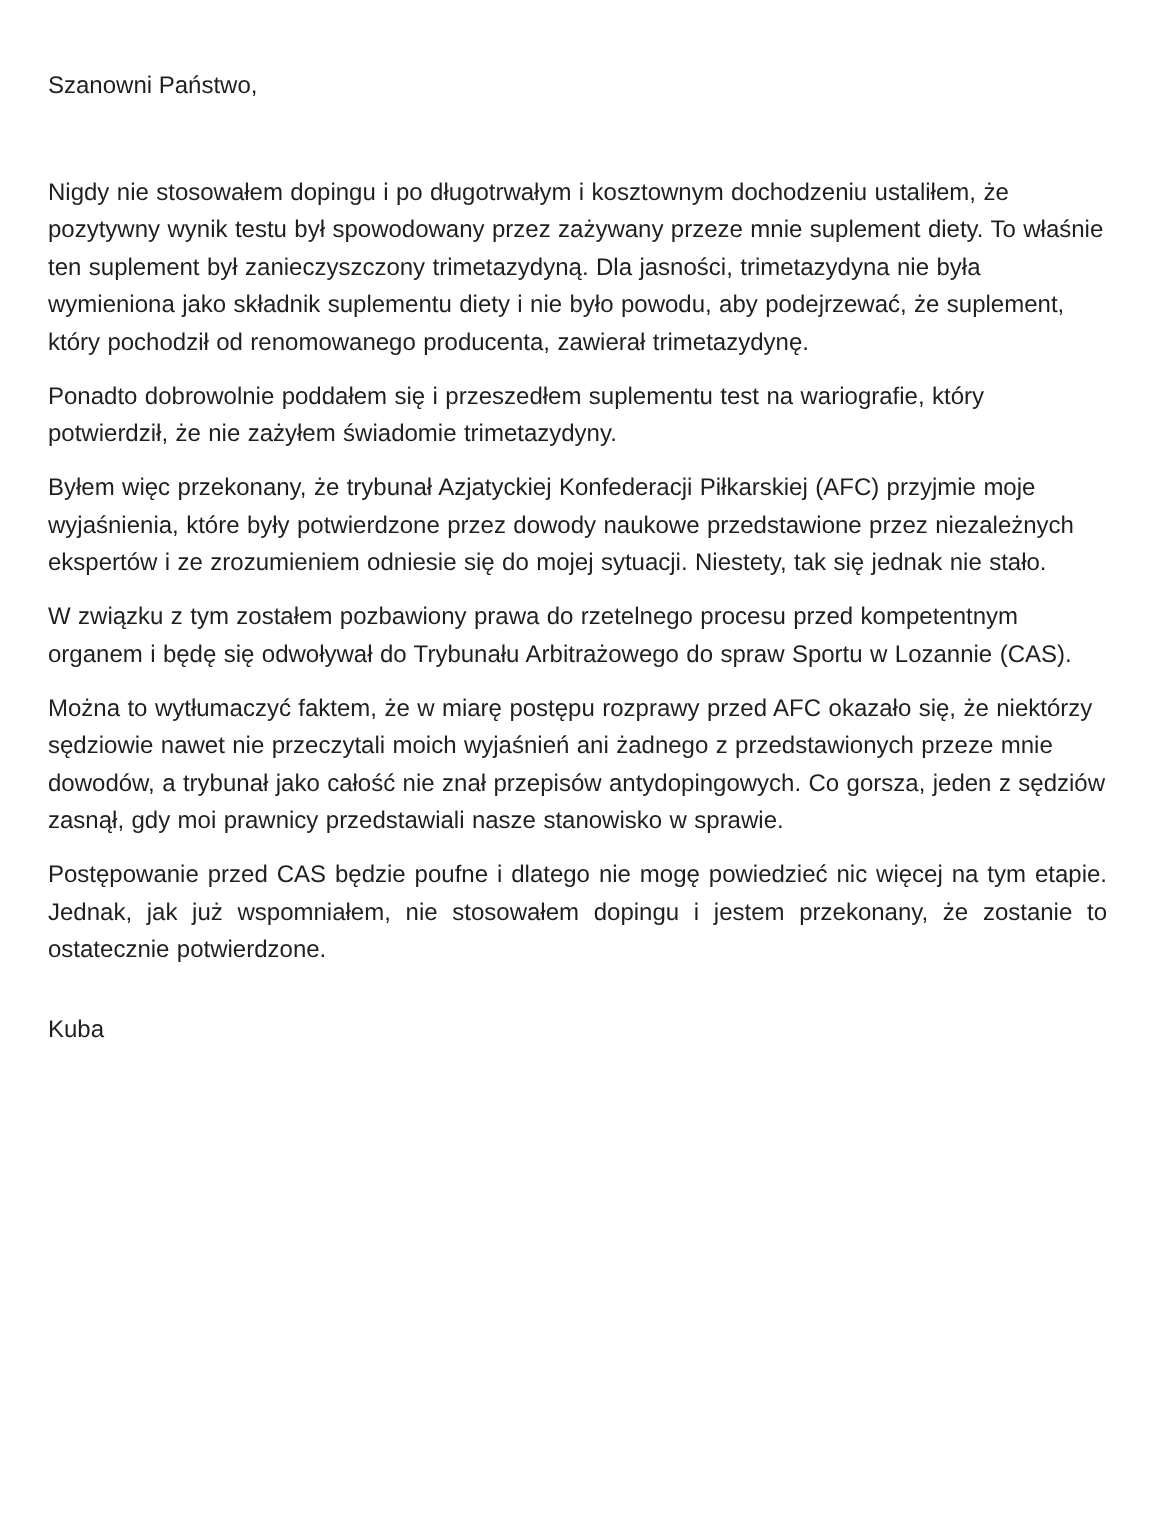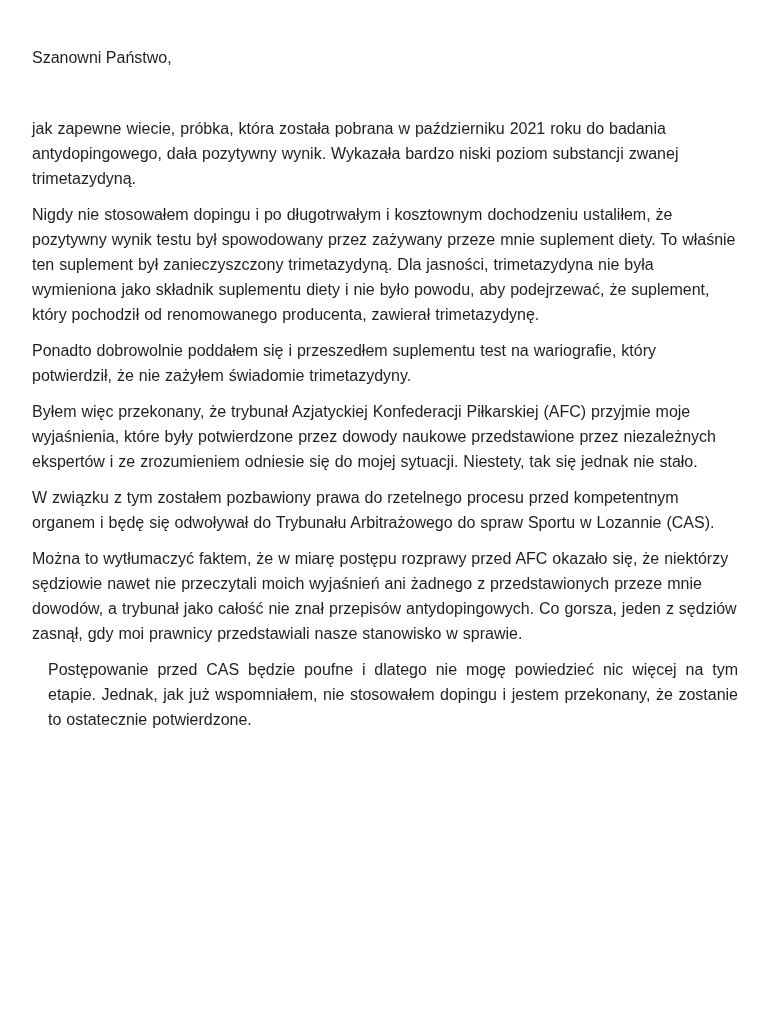--- a/index.html
+++ b/index.html
@@ -24,39 +24,38 @@
     .salutation {
       margin: 0 0 46px 0;
     }
     .para {
       margin: 0 0 11px 0;
       text-align: left;
       word-spacing: 0.5px;
     }
     .para.justified {
       text-align: justify;
-      margin-left: 16px;
     }
     .signature {
       margin: 28px 0 0 0;
     }
   </style>
 </head>
 <body>
 
 <div class="page">
   <p class="salutation">Szanowni Państwo,</p>
 
-  <p class="para">jak zapewne wiecie, próbka, która została pobrana w październiku 2021 roku do badania antydopingowego, dała pozytywny wynik. Wykazała bardzo niski poziom substancji zwanej trimetazydyną.</p>
 
   <p class="para">Nigdy nie stosowałem dopingu i po długotrwałym i kosztownym dochodzeniu ustaliłem, że pozytywny wynik testu był spowodowany przez zażywany przeze mnie suplement diety. To właśnie ten suplement był zanieczyszczony trimetazydyną. Dla jasności, trimetazydyna nie była wymieniona jako składnik suplementu diety i nie było powodu, aby podejrzewać, że suplement, który pochodził od renomowanego producenta, zawierał trimetazydynę.</p>
 
   <p class="para">Ponadto dobrowolnie poddałem się i przeszedłem suplementu test na wariografie, który potwierdził, że nie zażyłem świadomie trimetazydyny.</p>
 
   <p class="para">Byłem więc przekonany, że trybunał Azjatyckiej Konfederacji Piłkarskiej (AFC) przyjmie moje wyjaśnienia, które były potwierdzone przez dowody naukowe przedstawione przez niezależnych ekspertów i ze zrozumieniem odniesie się do mojej sytuacji. Niestety, tak się jednak nie stało.</p>
 
   <p class="para">W związku z tym zostałem pozbawiony prawa do rzetelnego procesu przed kompetentnym organem i będę się odwoływał do Trybunału Arbitrażowego do spraw Sportu w Lozannie (CAS).</p>
 
   <p class="para">Można to wytłumaczyć faktem, że w miarę postępu rozprawy przed AFC okazało się, że niektórzy sędziowie nawet nie przeczytali moich wyjaśnień ani żadnego z przedstawionych przeze mnie dowodów, a trybunał jako całość nie znał przepisów antydopingowych. Co gorsza, jeden z sędziów zasnął, gdy moi prawnicy przedstawiali nasze stanowisko w sprawie.</p>
 
   <p class="para justified">Postępowanie przed CAS będzie poufne i dlatego nie mogę powiedzieć nic więcej na tym etapie. Jednak, jak już wspomniałem, nie stosowałem dopingu i jestem przekonany, że zostanie to ostatecznie potwierdzone.</p>
 
+  <p class="signature">Kuba</p>
 </div>
 
 </body></html>

